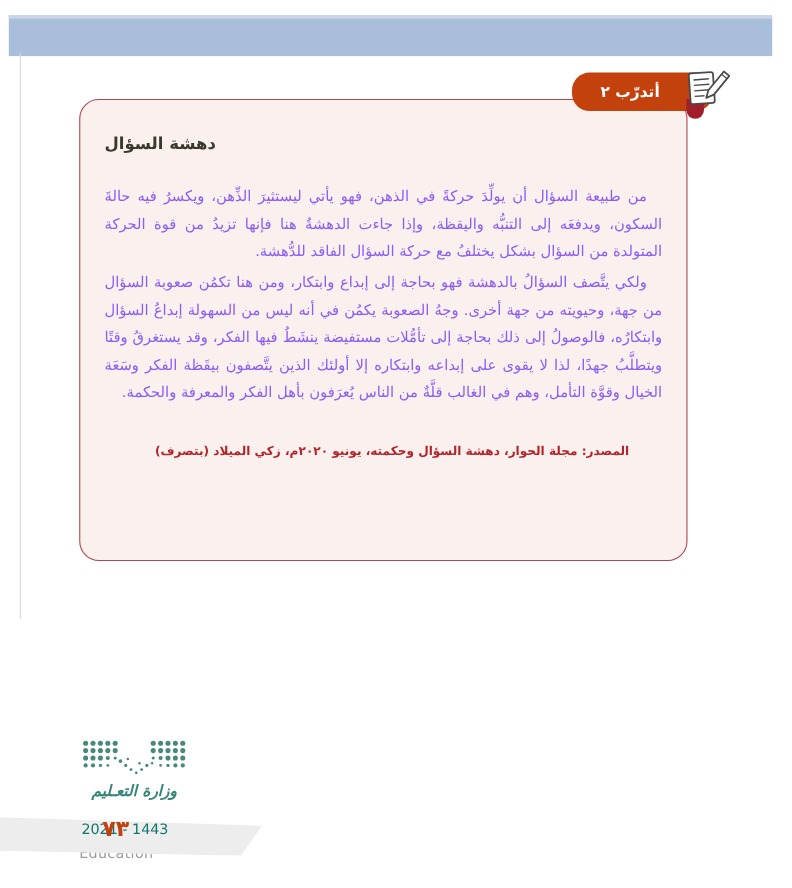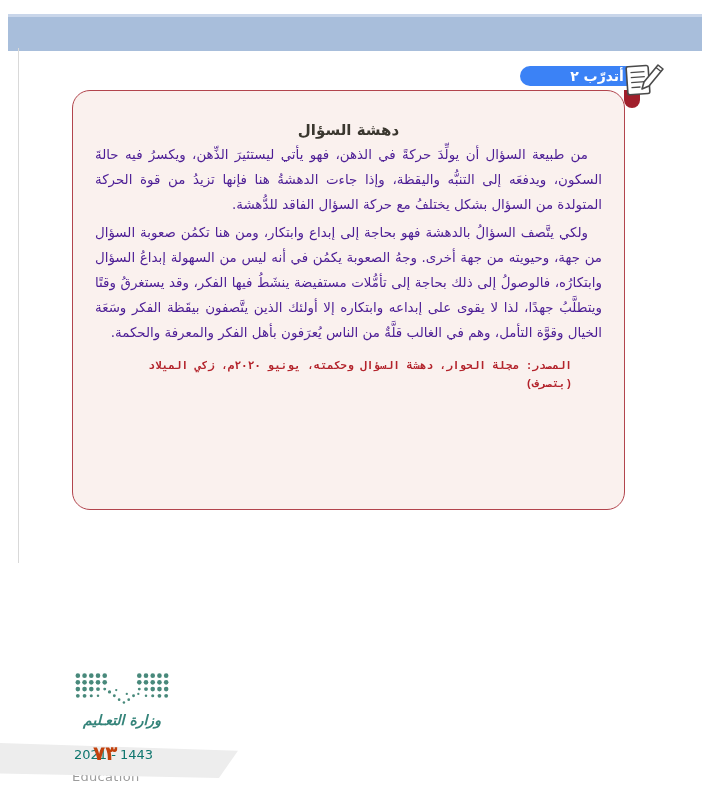--- a/index.html
+++ b/index.html
@@ -17,36 +17,36 @@
     position:absolute;left:18px;top:48px;width:1px;height:515px;background:#d9d9d9;
   }
   
   .card{
     position:absolute;left:72px;top:90px;width:553px;height:420px;
     background:#faf1ee;border:1.5px solid #b2454d;border-radius:18px;
     box-sizing:border-box;padding:30px 22px 14px 22px;
     direction:rtl;z-index:1;
   }
   .card-title{
-    text-align:center;font-weight:bold;font-size:15px;color:#3a372f;
-    margin:0 0 3px 0;
+    text-align:left;font-weight:bold;font-size:15px;color:#3a372f;
+    margin:0 0 28px 0;
   }
   .card-paragraph{
-    font-size:13.4px;line-height:25px;color:#4c1d95;text-align:justify;
+    font-size:13.4px;line-height:25px;color:#8b5cf6;text-align:justify;
     margin:0 0 3px 0;text-indent:14px;
   }
   .source-line{
-    margin-top:12px;text-align:right;padding-right:30px;padding-left:16px;
-    font-size:11px;font-weight:bold;color:#b3232b;line-height:18px;font-family:Liberation Mono, monospace;
+    margin-top:32px;text-align:right;padding-right:30px;padding-left:16px;
+    font-size:11px;font-weight:bold;color:#b3232b;line-height:18px;
   }
   
   .practice-tab{
-    position:absolute;left:520px;top:66px;width:128px;height:20px;
-    background:#3b82f6;border-radius:16px;z-index:2;
-    display:flex;align-items:center;justify-content:center;
+    position:absolute;left:520px;top:66px;width:128px;height:35px;
+    background:#c2410c;border-radius:16px;z-index:2;
+    display:flex;align-items:center;justify-content:flex-start;
   }
   .practice-tab span{
     color:#ffffff;font-weight:bold;font-size:14px;direction:rtl;
     padding-left:26px;
   }
   .tab-curl{
     position:absolute;left:624px;top:90px;width:16px;height:18px;
     background:#a01f2b;border-radius:0 0 10px 10px;z-index:2;
   }
   

